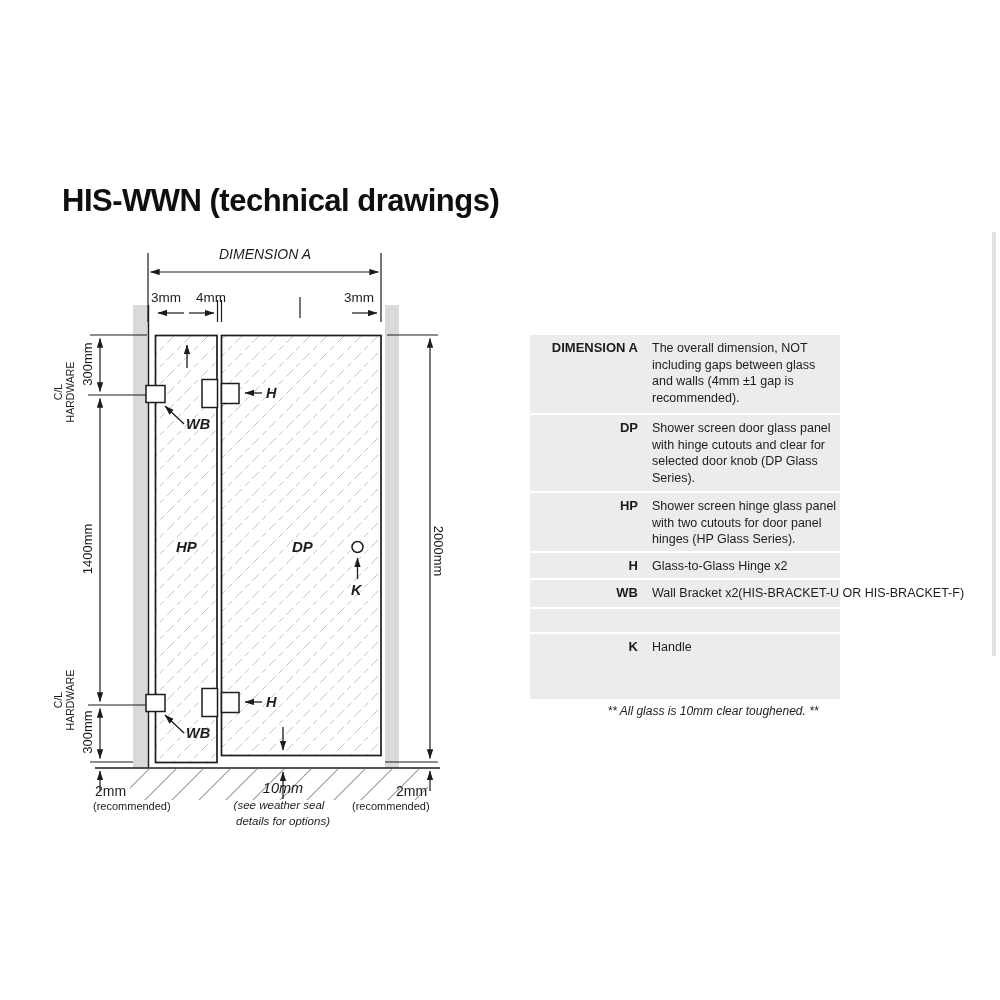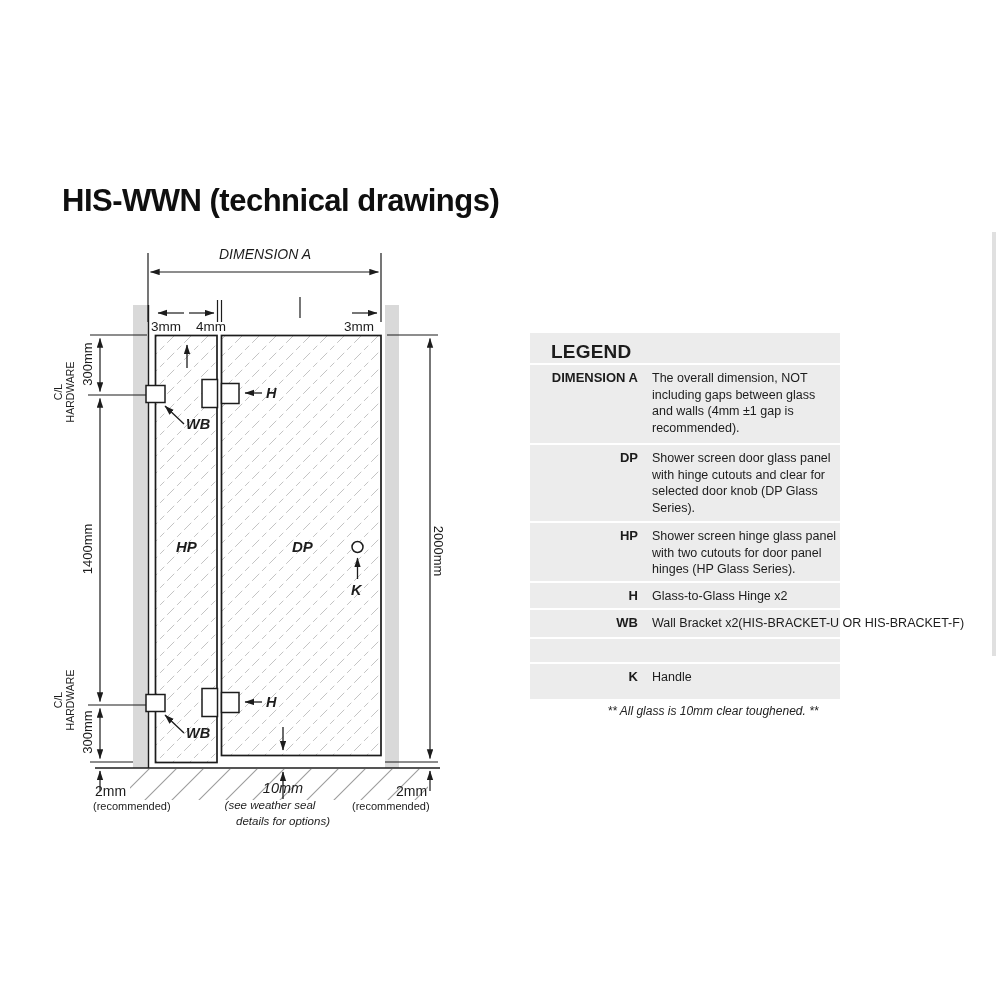--- a/index.html
+++ b/index.html
@@ -3,21 +3,21 @@
 <meta charset="utf-8">
 <style>
   html,body{margin:0;padding:0;background:#ffffff;}
   .page{position:relative;width:1000px;height:1000px;background:#ffffff;overflow:hidden;
         font-family:"Liberation Sans", sans-serif;color:#1c1c1c;}
   .title{position:absolute;left:62px;top:183px;font-size:31px;font-weight:bold;
          letter-spacing:-0.5px;color:#0f0f0f;white-space:nowrap;}
   .lw{position:absolute;left:0;top:0;}
   .lbl{position:absolute;white-space:nowrap;color:#1c1c1c;}
   .dim{font-size:13px;}
-  .gap{font-size:13.5px;margin-top:29px;}
+  .gap{font-size:13.5px;}
   .ital{font-style:italic;}
   .boldital{font-style:italic;font-weight:bold;}
   .vccw{transform:translate(-50%,-50%) rotate(-90deg);}
   .vcw{transform:translate(-50%,-50%) rotate(90deg);}
   .clhw{font-size:10.5px;text-align:center;line-height:1.15;}
   .ctr{text-align:center;}
   .small{font-size:11px;text-align:right;}
   .legend{position:absolute;left:530px;top:333px;width:310px;height:366px;background:#ececec;}
   .lg-head{height:30px;box-sizing:border-box;padding:8px 0 0 21px;font-size:19px;
            font-weight:bold;letter-spacing:0.2px;}
@@ -148,28 +148,27 @@
   <div class="lbl boldital" style="left:186px;top:416px;font-size:14.5px;">WB</div>
   <div class="lbl boldital" style="left:186px;top:725px;font-size:14.5px;">WB</div>
   <div class="lbl boldital" style="left:266px;top:385px;font-size:14.5px;">H</div>
   <div class="lbl boldital" style="left:266px;top:694px;font-size:14.5px;">H</div>
   <div class="lbl boldital" style="left:351px;top:582px;font-size:14.5px;">K</div>
 
   <div class="lbl" style="left:95px;top:783px;font-size:14px;">2mm</div>
   <div class="lbl small" style="left:93px;top:800px;">(recommended)</div>
 
   <div class="lbl ital ctr" style="left:233px;top:780px;width:100px;font-size:14.5px;">10mm</div>
-  <div class="lbl ital ctr" style="left:200px;top:799px;width:140px;font-size:11.5px;">(see weather seal</div>
+  <div class="lbl ital ctr" style="left:209px;top:799px;width:140px;font-size:11.5px;">(see weather seal</div>
   <div class="lbl ital ctr" style="left:213px;top:815px;width:140px;font-size:11.5px;">details for options)</div>
 
   <div class="lbl" style="left:396px;top:783px;font-size:14px;">2mm</div>
   <div class="lbl small" style="left:352px;top:800px;">(recommended)</div>
 
   <div class="legend">
-    <div class="lg-head">LEGEND</div>
 
     <div class="lg-row" style="height:80px;">
       <div class="lg-term">DIMENSION A</div>
       <div class="lg-desc">The overall dimension, NOT including gaps between glass and walls (4mm ±1 gap is recommended).</div>
     </div>
     <div class="lg-row" style="height:78px;">
       <div class="lg-term">DP</div>
       <div class="lg-desc">Shower screen door glass panel with hinge cutouts and clear for selected door knob (DP Glass Series).</div>
     </div>
     <div class="lg-row" style="height:60px;">

